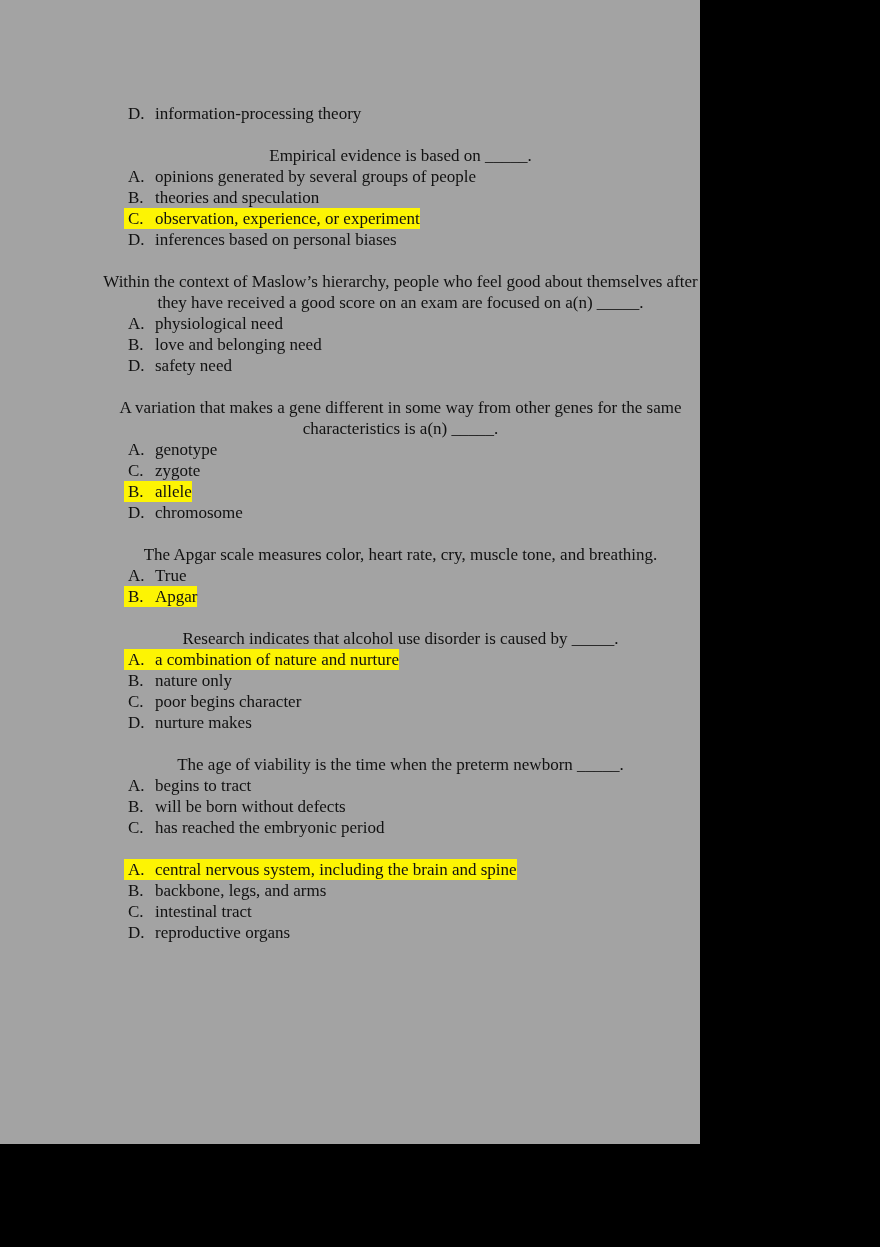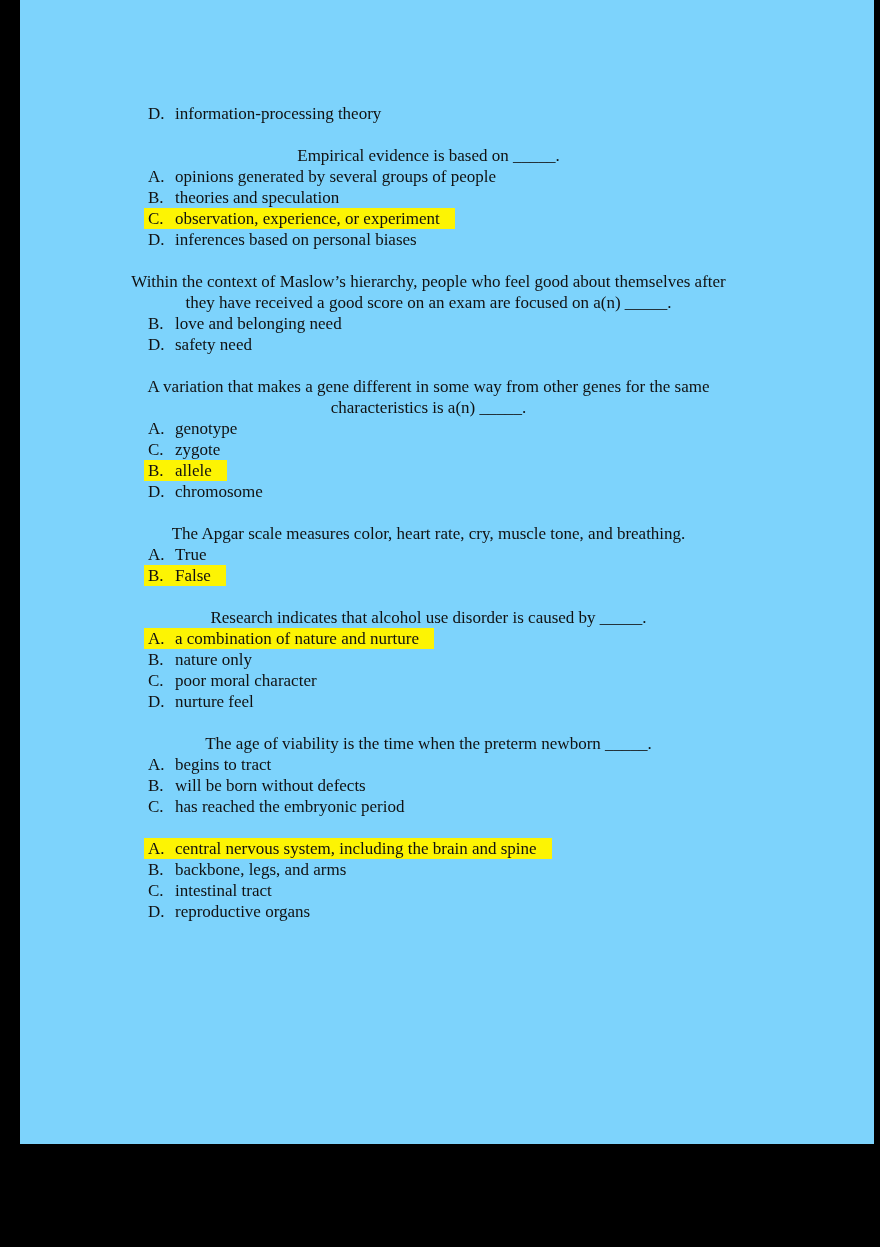--- a/index.html
+++ b/index.html
@@ -1,35 +1,35 @@
 <!DOCTYPE html>
 <html><head>
 <meta charset="utf-8">
 <style>
   html,body{margin:0;padding:0;}
   body{
     width:880px;height:1247px;background:#000;overflow:hidden;
     font-family:"Liberation Serif","DejaVu Serif",serif;
   }
   .page{
-    width:854px;height:1144px;background:#7dd3fc;overflow:hidden;margin-left:20px;
+    width:700px;height:1144px;background:#a3a3a3;overflow:hidden;
   }
   .content{
     padding:103px 0 0 101px;
     font-size:17px;line-height:21px;color:#111111;
   }
   .block{margin:0 0 21px 0;}
   .stem{max-width:615px;text-align:center;}
   .stem.indent{padding-left:6px;}
   .opt{padding-left:27px;}
   .optline{display:inline-block;}
   .optline .letter{display:inline-block;width:27px;}
   .optline.hl{
     background:#fdf403;
-    padding-right:15px;padding-left:4px;margin-left:-4px;font-family:Liberation Serif, serif;
+    padding-left:4px;margin-left:-4px;font-family:Liberation Serif, serif;
   }
   .letterbox{width:880px;height:103px;background:#000000;}
 </style>
 </head>
 <body>
 
 <div class="page">
   <div class="content">
 
     <div class="block">
@@ -50,20 +50,23 @@
         <span class="optline hl"><span class="letter">C.</span><span>observation, experience, or experiment</span></span>
       </div>
       <div class="opt">
         <span class="optline"><span class="letter">D.</span><span>inferences based on personal biases</span></span>
       </div>
     </div>
 
     <div class="block">
       <div class="stem">Within the context of Maslow’s hierarchy, people who feel good about themselves after they have received a good score on an exam are focused on a(n) _____.</div>
       <div class="opt">
+        <span class="optline"><span class="letter">A.</span><span>physiological need</span></span>
+      </div>
+      <div class="opt">
         <span class="optline"><span class="letter">B.</span><span>love and belonging need</span></span>
       </div>
       <div class="opt">
         <span class="optline"><span class="letter">D.</span><span>safety need</span></span>
       </div>
     </div>
 
     <div class="block">
       <div class="stem">A variation that makes a gene different in some way from other genes for the same characteristics is a(n) _____.</div>
       <div class="opt">
@@ -79,37 +82,37 @@
         <span class="optline"><span class="letter">D.</span><span>chromosome</span></span>
       </div>
     </div>
 
     <div class="block">
       <div class="stem">The Apgar scale measures color, heart rate, cry, muscle tone, and breathing.</div>
       <div class="opt">
         <span class="optline"><span class="letter">A.</span><span>True</span></span>
       </div>
       <div class="opt">
-        <span class="optline hl"><span class="letter">B.</span><span>False</span></span>
+        <span class="optline hl"><span class="letter">B.</span><span>Apgar</span></span>
       </div>
     </div>
 
     <div class="block">
       <div class="stem">Research indicates that alcohol use disorder is caused by _____.</div>
       <div class="opt">
         <span class="optline hl"><span class="letter">A.</span><span>a combination of nature and nurture</span></span>
       </div>
       <div class="opt">
         <span class="optline"><span class="letter">B.</span><span>nature only</span></span>
       </div>
       <div class="opt">
-        <span class="optline"><span class="letter">C.</span><span>poor moral character</span></span>
+        <span class="optline"><span class="letter">C.</span><span>poor begins character</span></span>
       </div>
       <div class="opt">
-        <span class="optline"><span class="letter">D.</span><span>nurture feel</span></span>
+        <span class="optline"><span class="letter">D.</span><span>nurture makes</span></span>
       </div>
     </div>
 
     <div class="block">
       <div class="stem">The age of viability is the time when the preterm newborn _____.</div>
       <div class="opt">
         <span class="optline"><span class="letter">A.</span><span>begins to tract</span></span>
       </div>
       <div class="opt">
         <span class="optline"><span class="letter">B.</span><span>will be born without defects</span></span>

